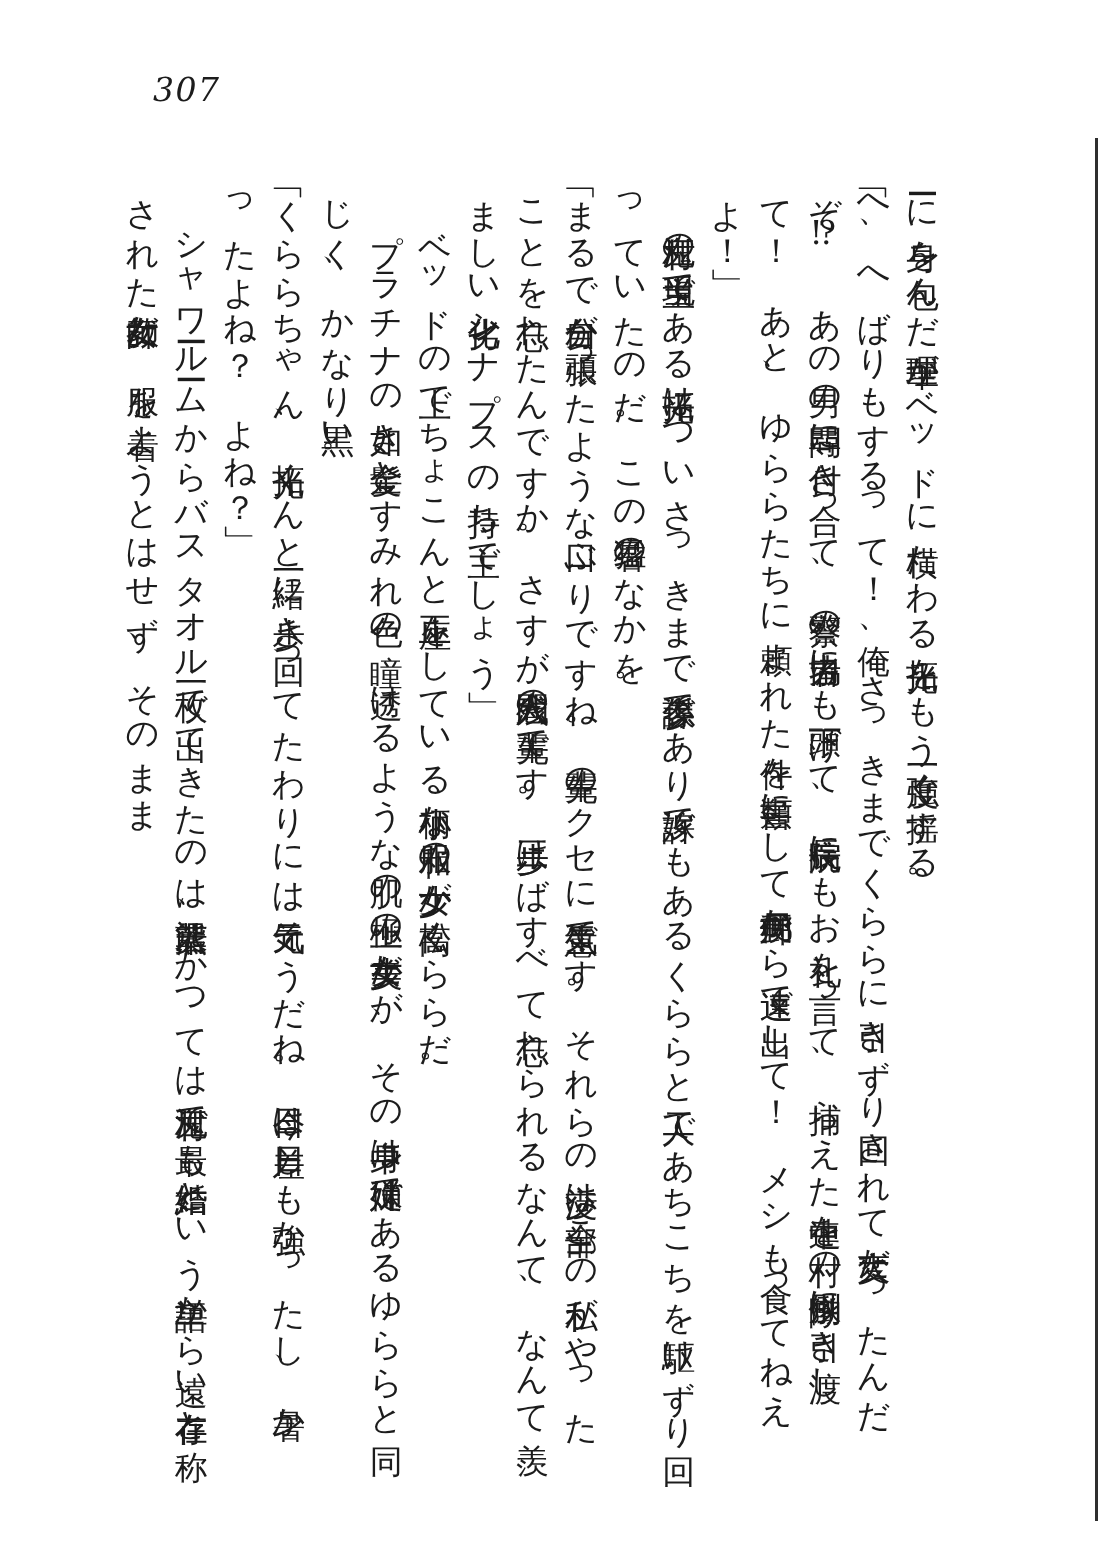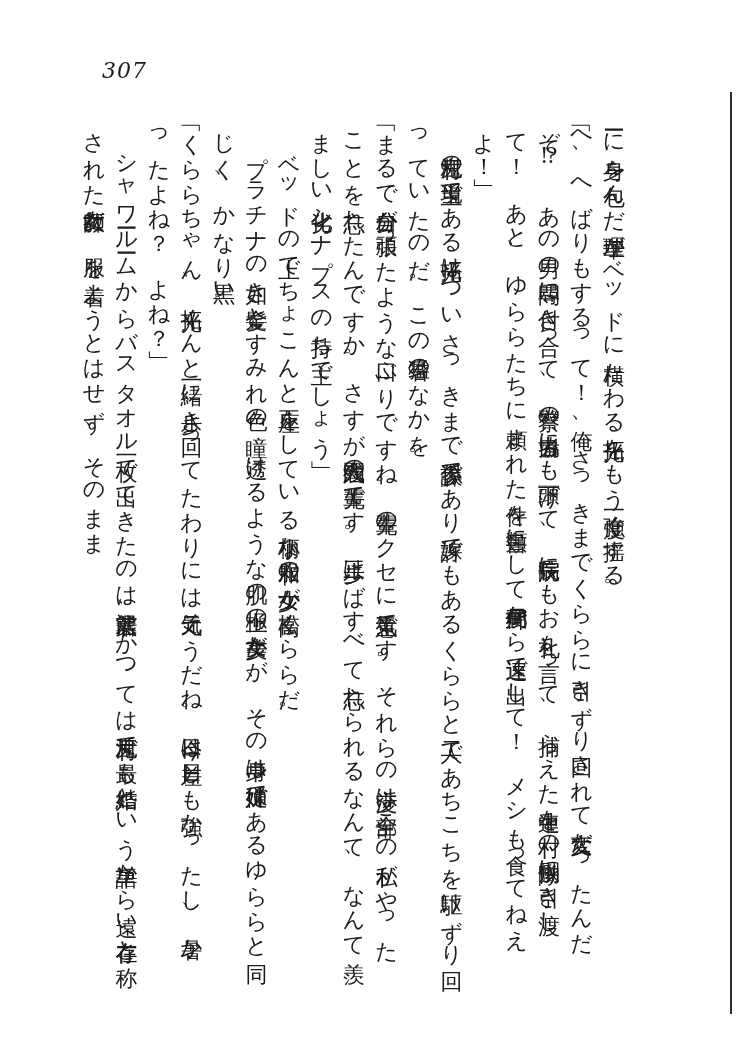--- a/index.html
+++ b/index.html
@@ -18,21 +18,21 @@
     font-family: "DejaVu Serif", "Liberation Serif", serif;
   }
   .page {
     position: relative;
     width: 736px;
     height: 1038px;
     background: var(--paper);
   }
   .page-number {
     position: absolute;
-    top: 58px;
+    top: 48px;
     left: 102px;
     font-size: 22px;
     font-style: italic;
     color: var(--ink);
     letter-spacing: 1px;
   }
   
   .text-block {
     position: absolute;
     top: 118px;

